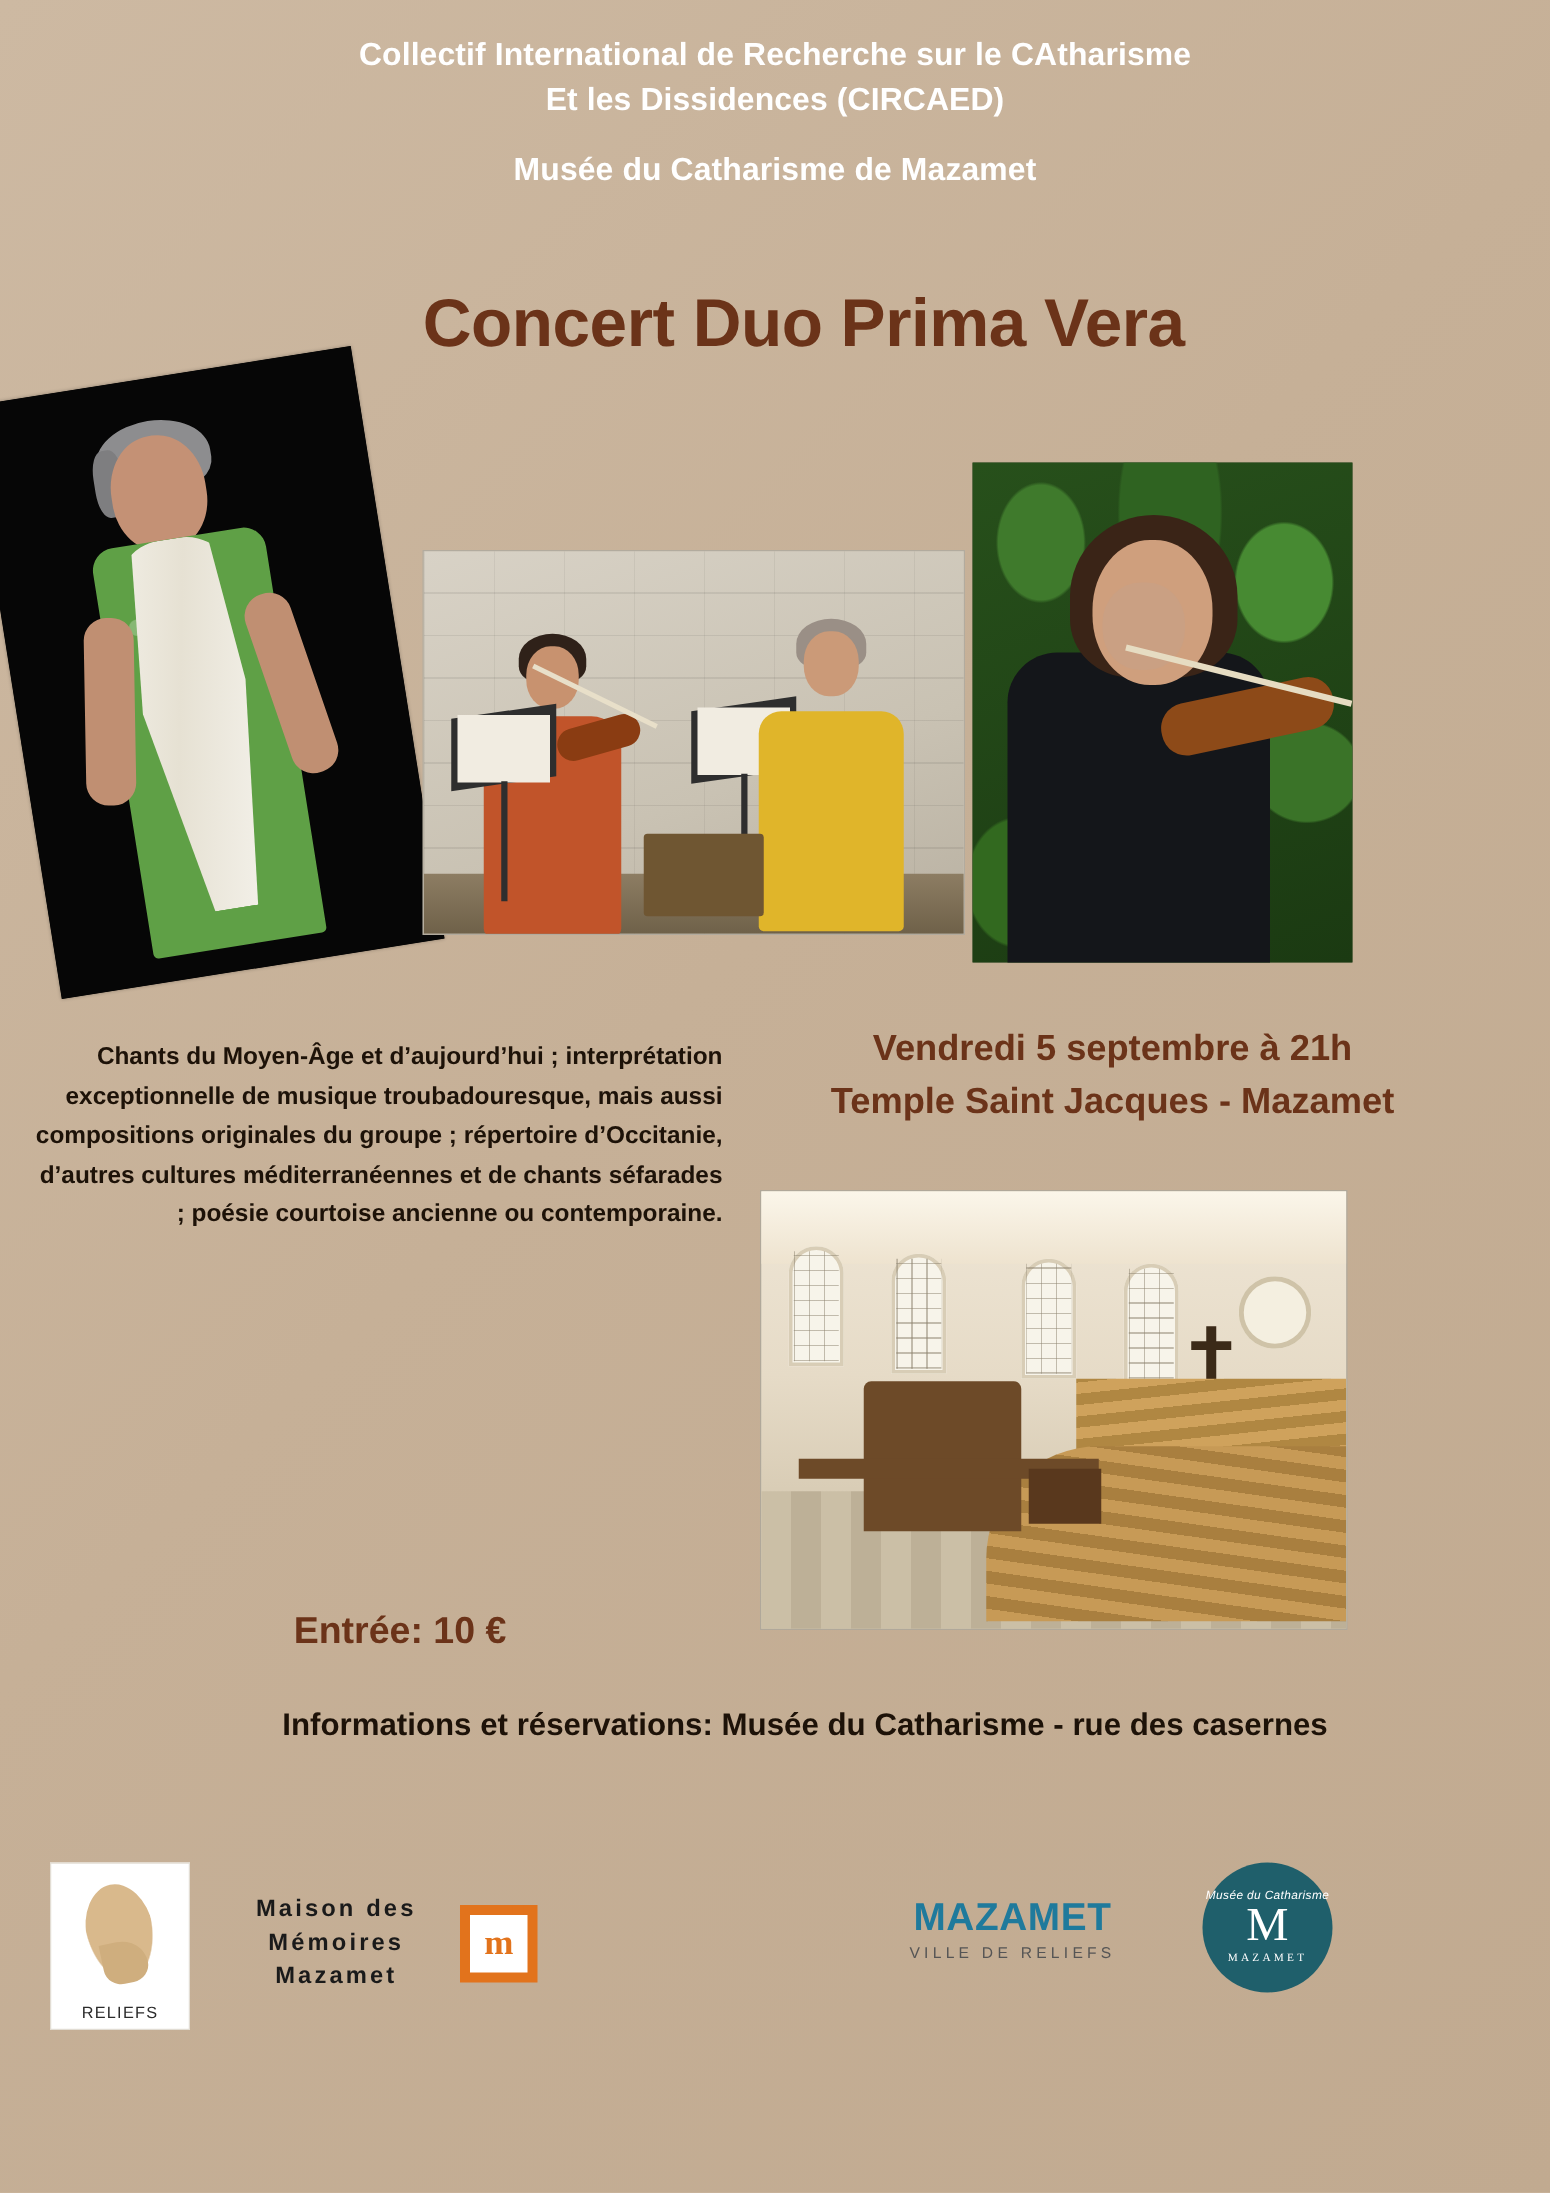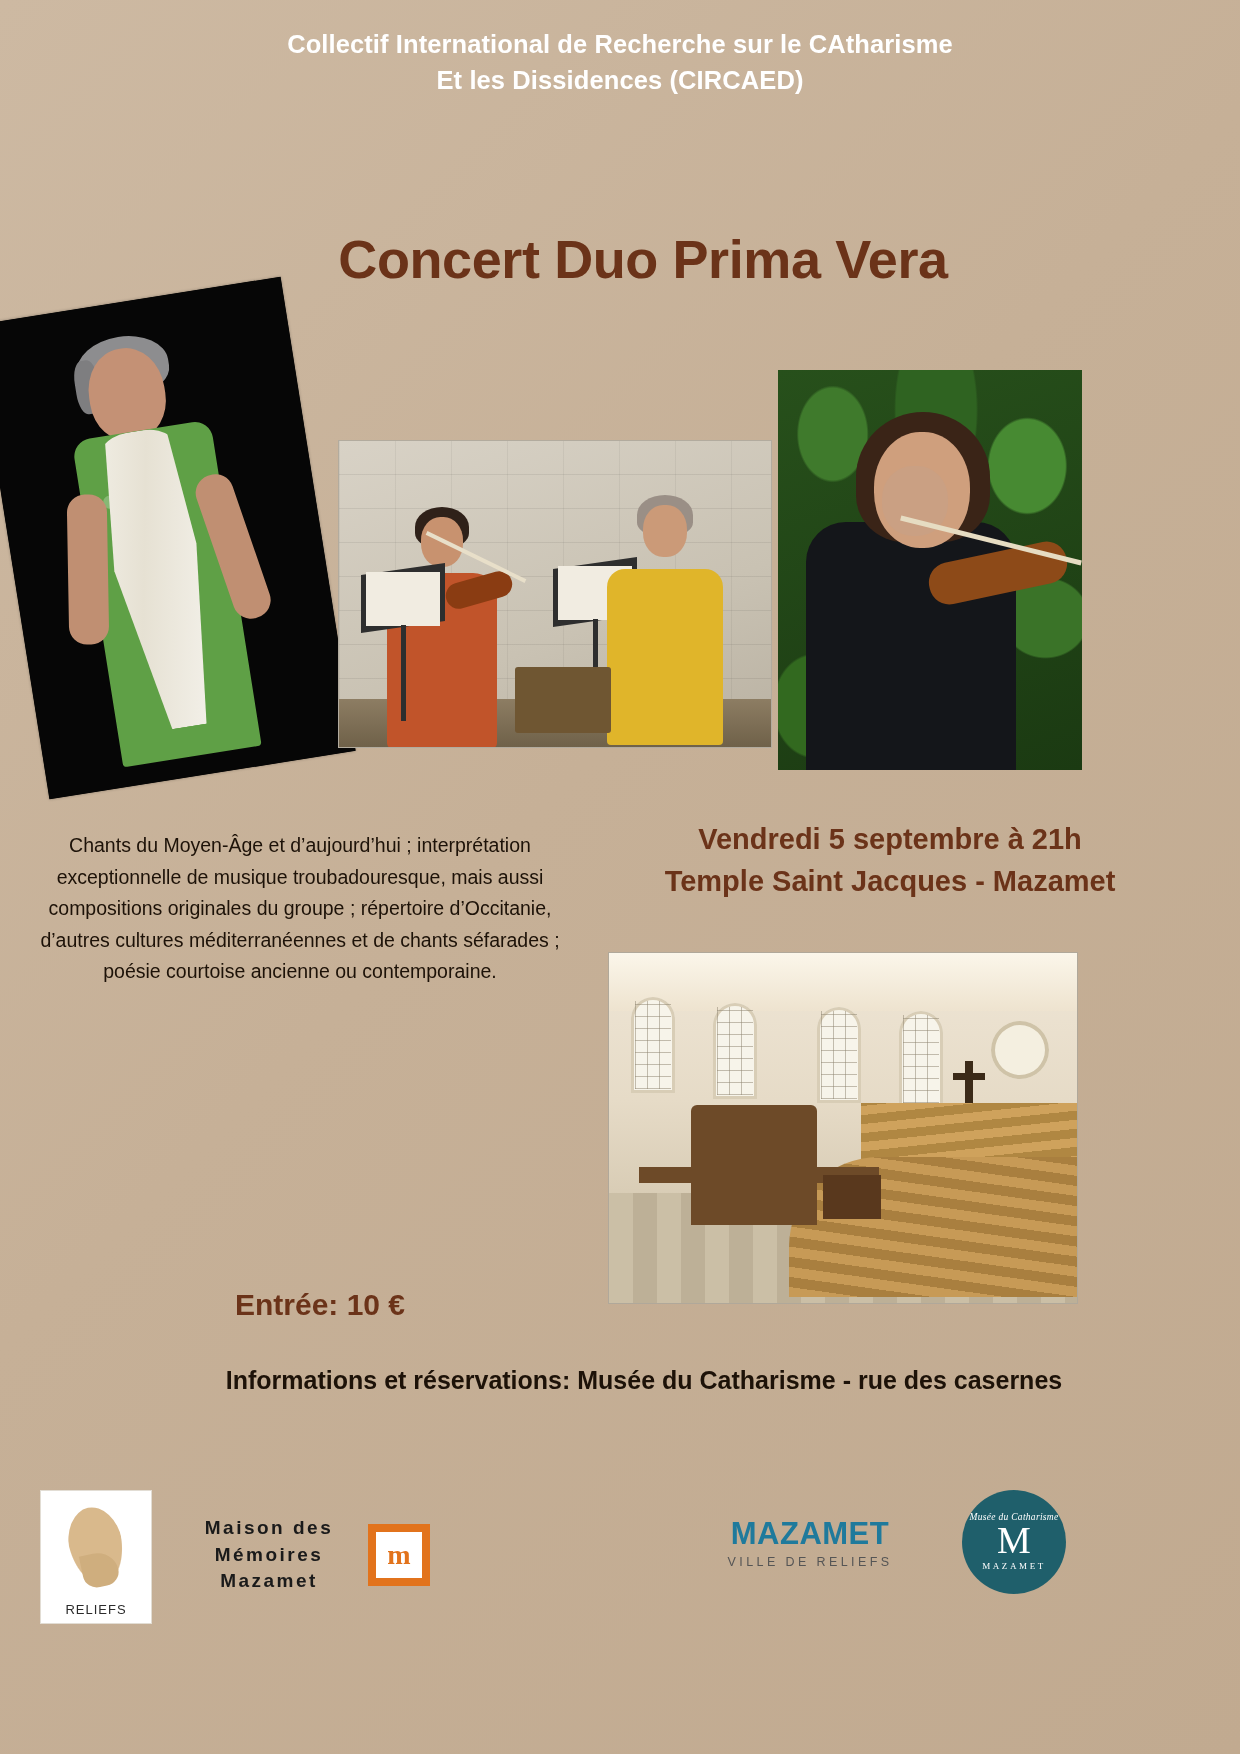--- a/index.html
+++ b/index.html
@@ -376,23 +376,23 @@
     background: #e6dcc2;
     transform: rotate(14deg);
   }
 
   
   .description {
     position: absolute;
     left: 22px;
     top: 830px;
     width: 556px;
-    text-align: center;
+    text-align: right;
     color: #1d1208;
-    font-weight: normal;
+    font-weight: bold;
     font-size: 19.5px;
     line-height: 1.62;
   }
   .description p {
     margin: 0;
   }
 
   .event-info {
     position: absolute;
     left: 560px;
@@ -670,21 +670,21 @@
     color: #fff;
     display: flex;
     flex-direction: column;
     align-items: center;
     justify-content: center;
     line-height: 1.1;
   }
   .musee-top {
     font-size: 9.5px;
     font-style: italic;
-    font-family: Liberation Serif, serif;
+    font-family: Liberation Sans, sans-serif;
     letter-spacing: 0.3px;
   }
   .musee-m {
     font-size: 38px;
     font-family: "Liberation Serif", serif;
     margin: -2px 0 0 0;
   }
   .musee-bottom {
     font-size: 9px;
     letter-spacing: 2.6px;
@@ -692,20 +692,21 @@
   }
 </style>
 </head>
 <body>
 
 <div class="poster">
 
   <div class="header">
     <div>Collectif International de Recherche sur le CAtharisme</div>
     <div>Et les Dissidences (CIRCAED)</div>
+    <div class="line3">Musée du Catharisme de Mazamet</div>
   </div>
 
   <div class="main-title">Concert Duo Prima Vera</div>
 
   <div class="photo photo-singer">
     <div class="singer-bg"></div>
     <div class="singer-figure">
       <div class="singer-hair"></div>
       <div class="singer-hair2"></div>
       <div class="singer-head"></div>

